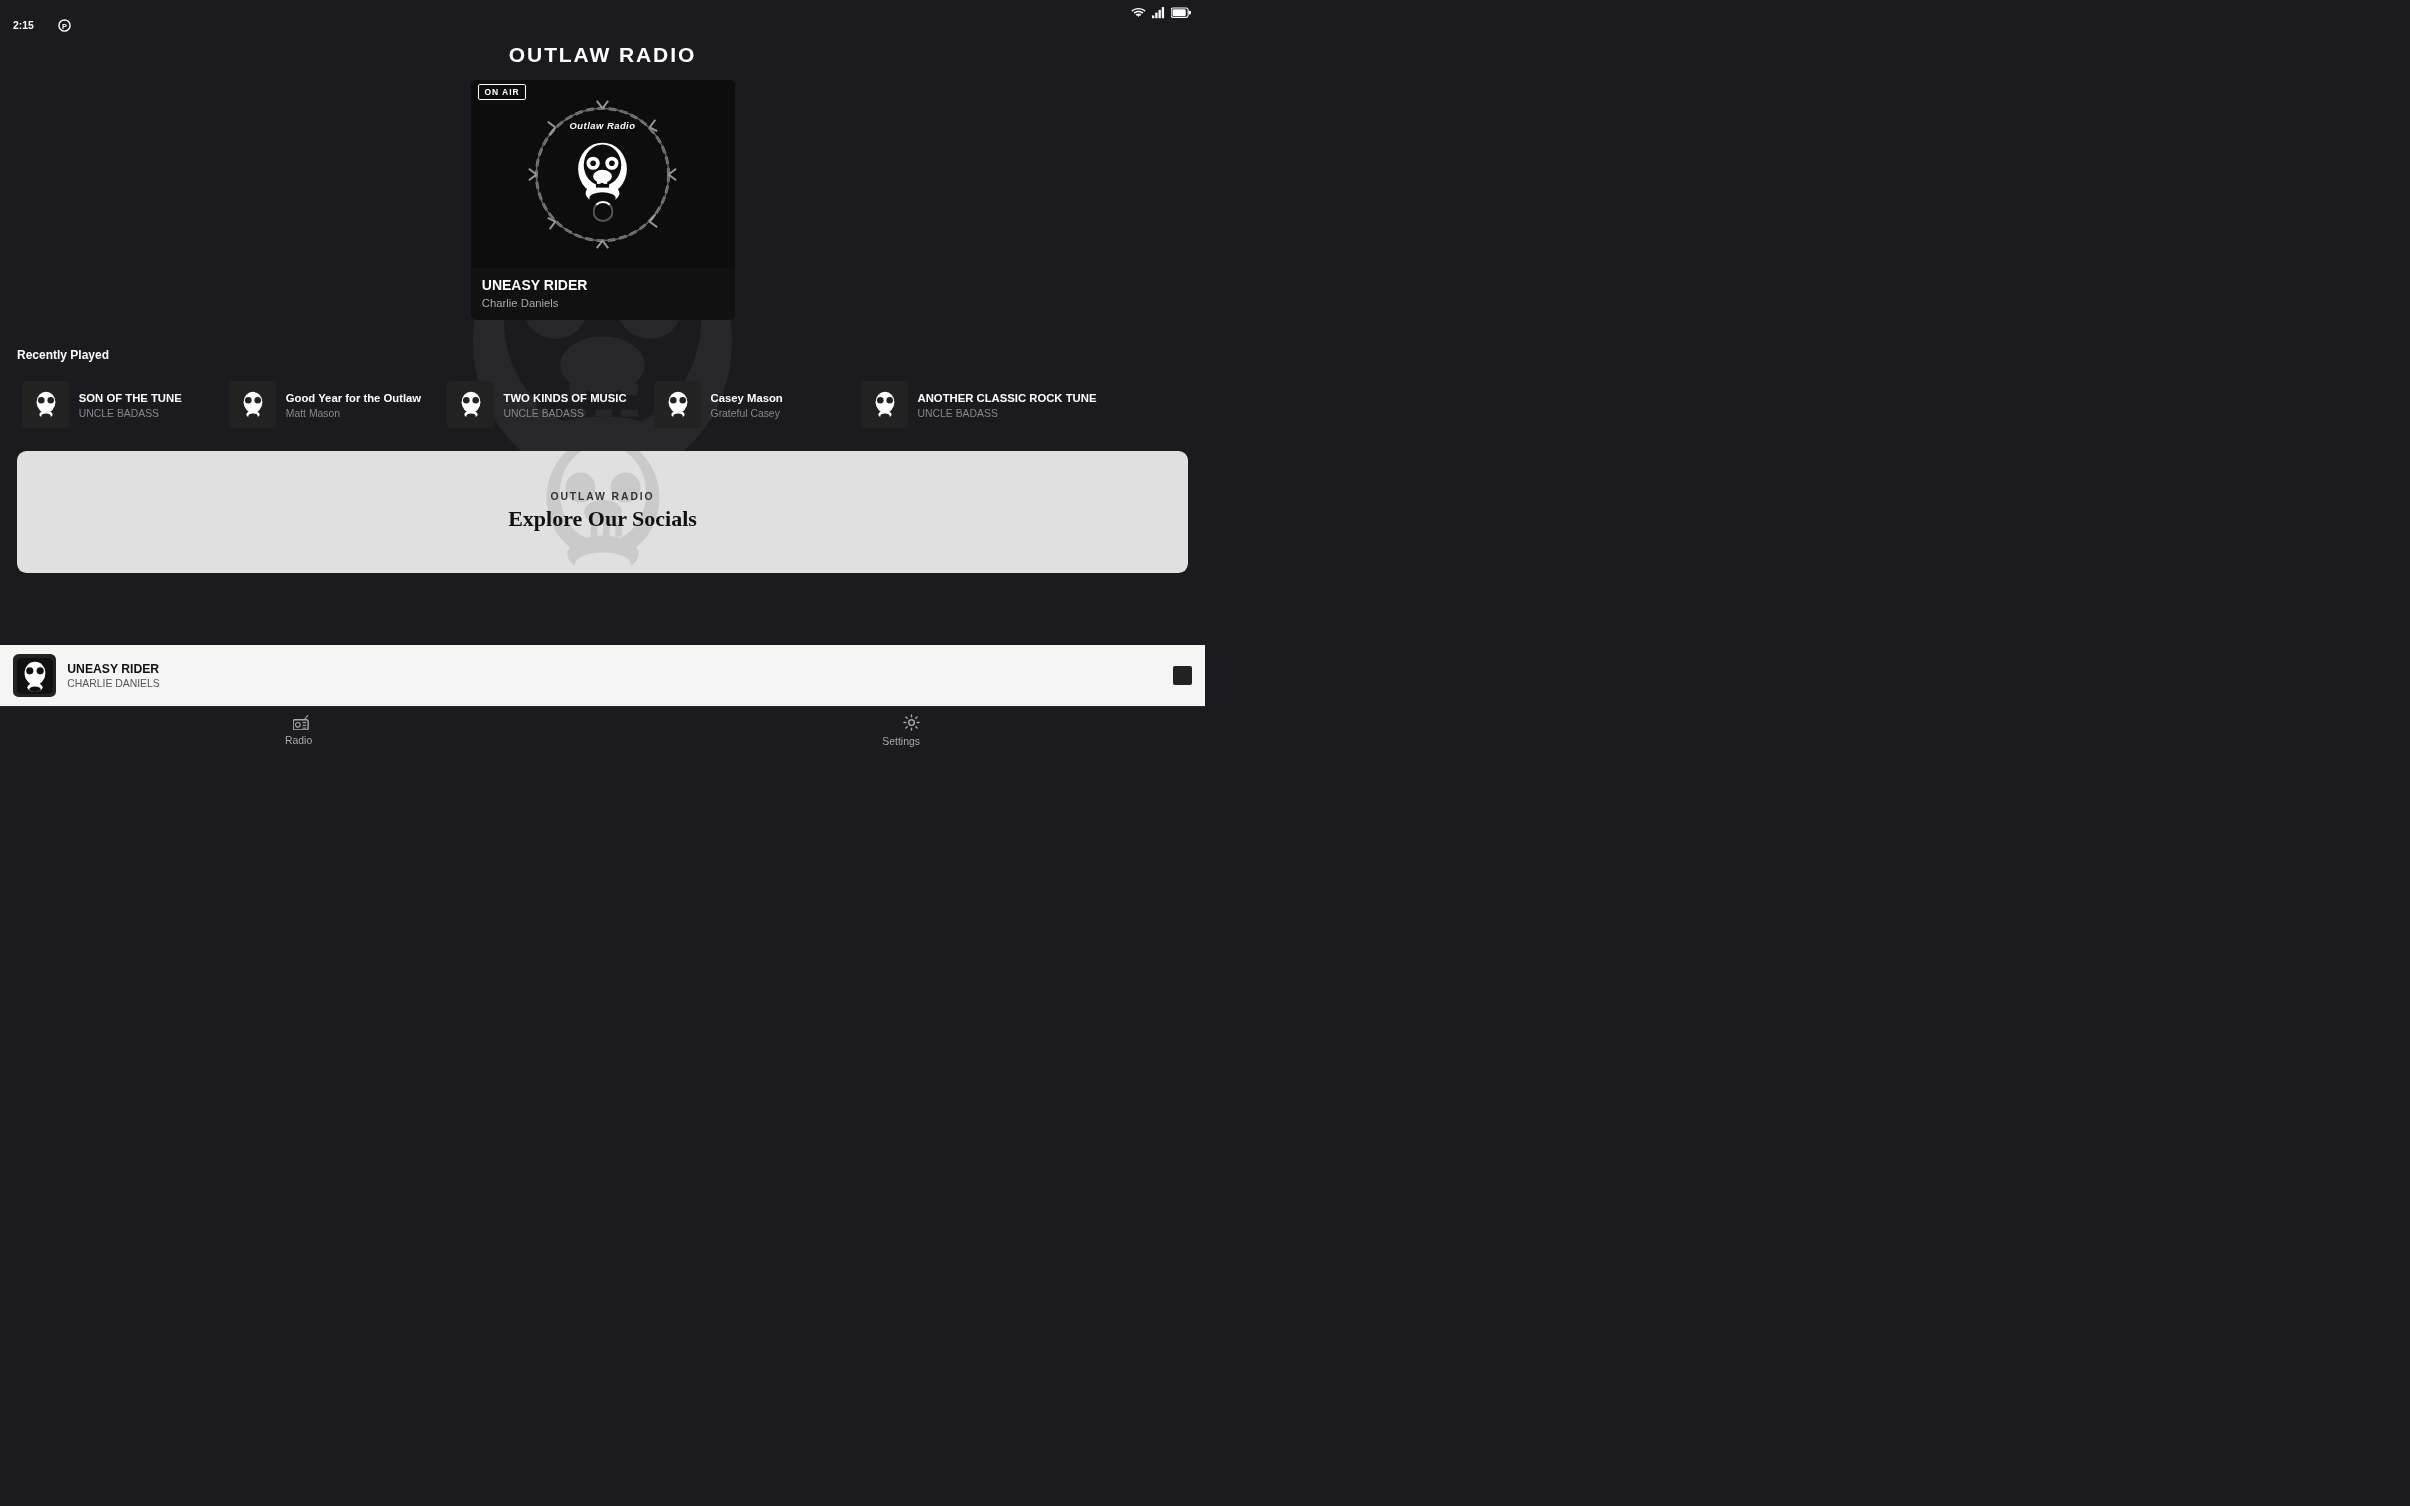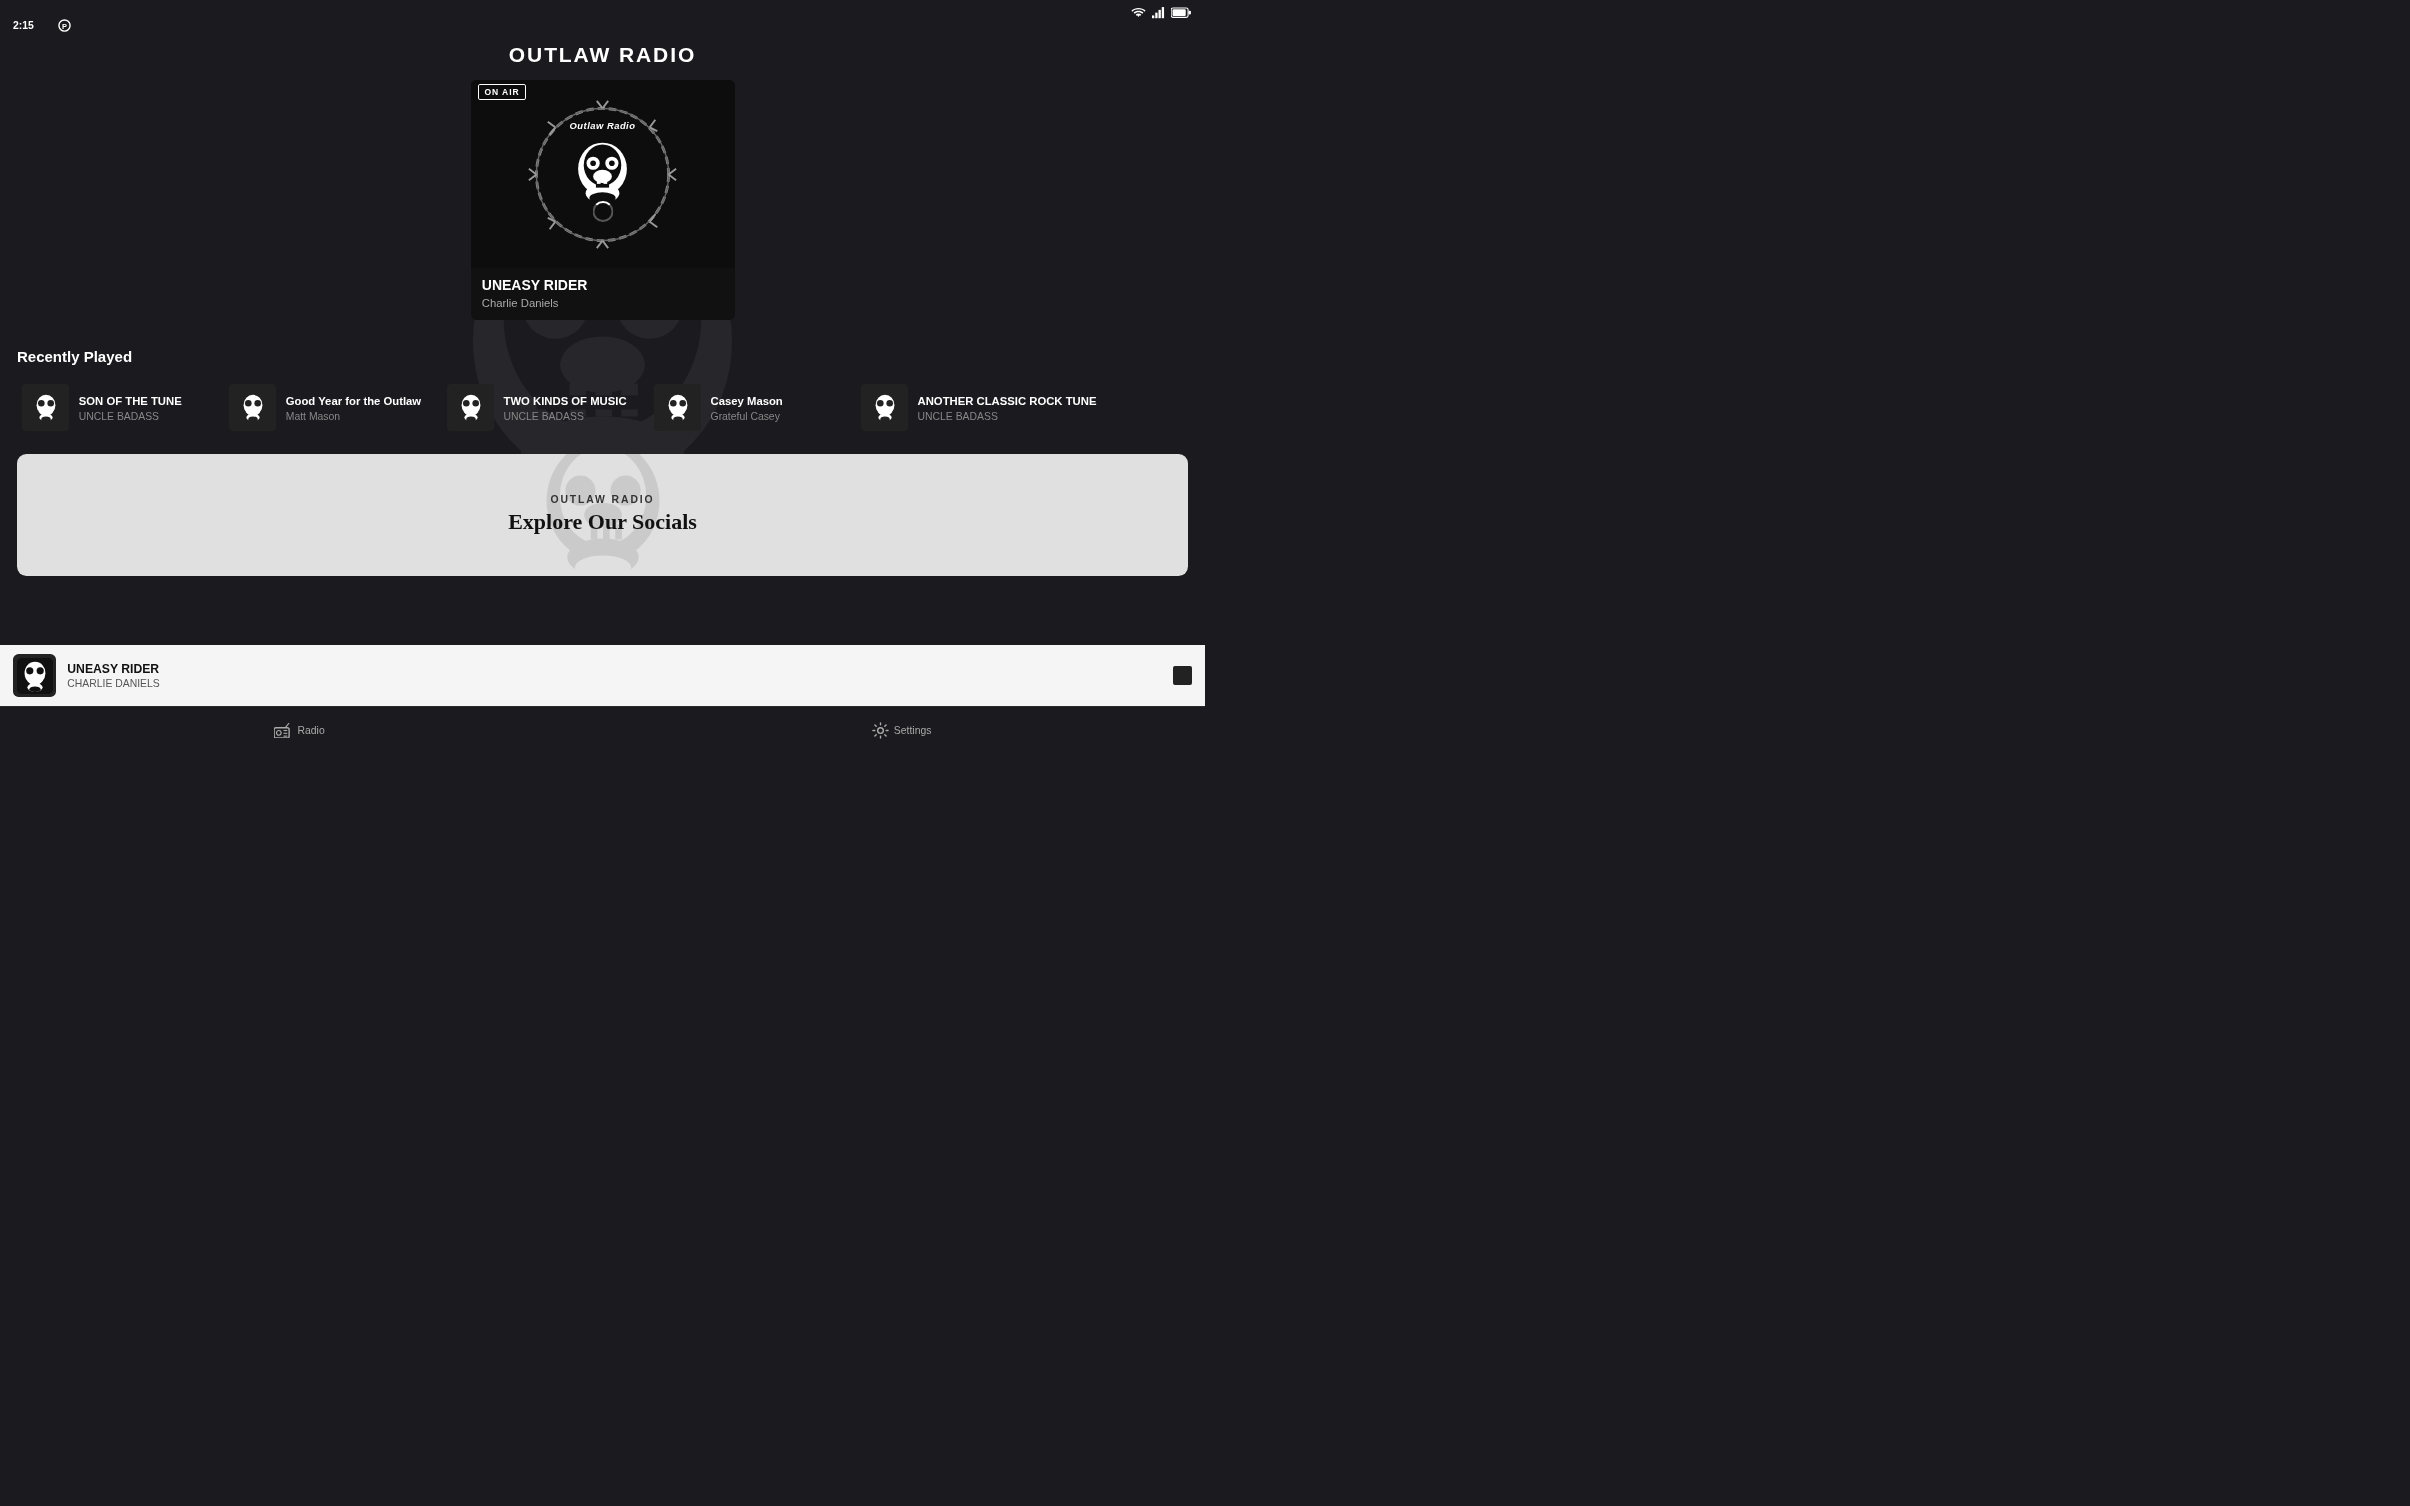--- a/index.html
+++ b/index.html
@@ -164,21 +164,21 @@
       color: #fff;
       margin-bottom: 3.8px;
     }
     .card-artist {
       font-size: 11.3px;
       color: #aaa;
     }
 
     
     .section-title {
-      font-size: 15px;
+      font-size: 12px;
       font-weight: bold;
       color: #fff;
       padding: 0 17px 11.3px;
     }
     .recently-played-list {
       display: flex;
       gap: 0;
       overflow-x: auto;
       padding: 0 9.4px 15px;
     }
@@ -306,22 +306,22 @@
       height: 47px;
       background: #1a1a1f;
       display: flex;
       align-items: center;
       justify-content: space-around;
       border-top: 0.9px solid #2a2a2f;
       z-index: 50;
     }
     .nav-item {
       display: flex;
-      flex-direction: row;
-      align-items: center;
+      flex-direction: column;
+      align-items: flex-end;
       gap: 5px;
       cursor: pointer;
       padding: 5.6px 38px;
     }
     .nav-label {
       font-size: 10.4px;
       color: #aaa;
     }
 
     

